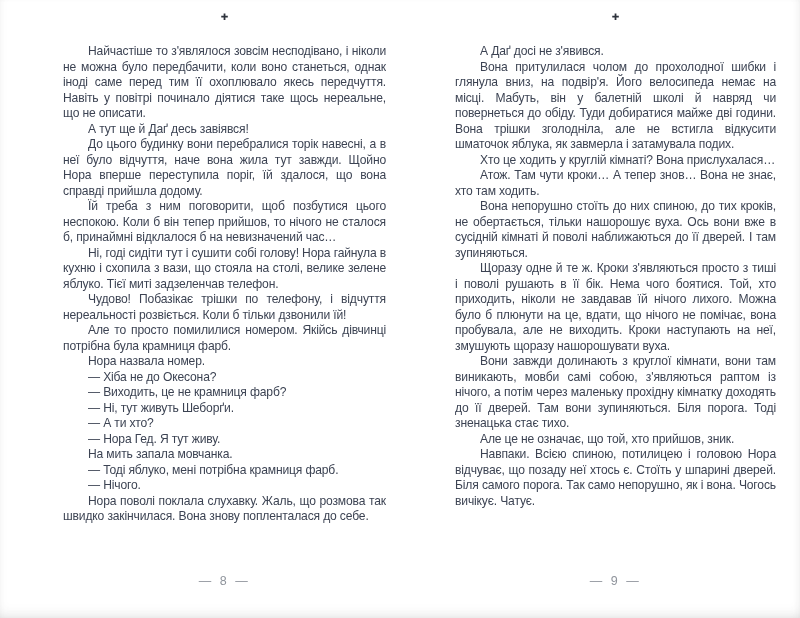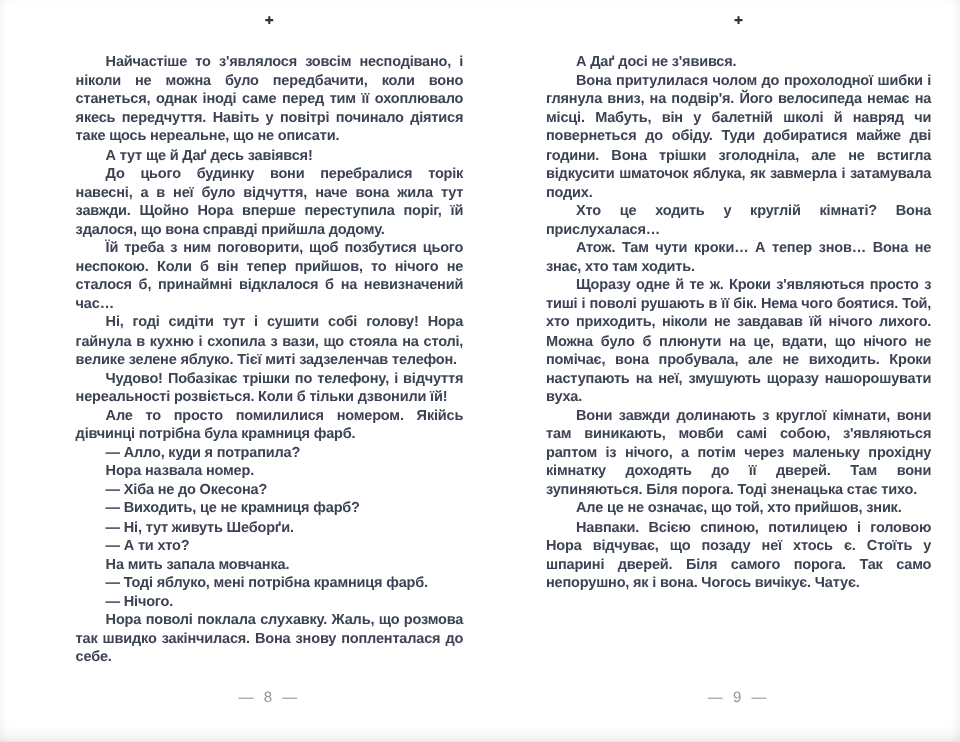--- a/index.html
+++ b/index.html
@@ -50,21 +50,20 @@
   .body-text {
     position: absolute;
     top: 44px;
     left: 0; right: 0;
     color: var(--text, #3c4353);
     font-size: 12.1px;
     line-height: 15.5px;
     letter-spacing: -0.15px;
     text-align: justify;
     hyphens: auto;
-    font-weight: bold;
     -webkit-hyphens: auto;
   }
   .body-text p {
     margin: 0;
     text-indent: 25px;
   }
   .folio {
     position: absolute;
     top: 574px;
     left: 0; right: 0;
@@ -82,41 +81,42 @@
   <div class="page left">
     <div class="ornament">✚</div>
     <div class="body-text">
         <p>Найчастіше то з'являлося зовсім несподівано, і ніколи не можна було передбачити, коли воно станеться, однак іноді саме перед тим її охоплювало якесь передчуття. Навіть у повітрі починало діятися таке щось нереальне, що не описати.</p>
         <p>А тут ще й Даґ десь завіявся!</p>
         <p>До цього будинку вони перебралися торік навесні, а в неї було відчуття, наче вона жила тут завжди. Щойно Нора вперше переступила поріг, їй здалося, що вона справді прийшла додому.</p>
         <p>Їй треба з ним поговорити, щоб позбутися цього неспокою. Коли б він тепер прийшов, то нічого не сталося б, принаймні відклалося б на невизначений час…</p>
         <p>Ні, годі сидіти тут і сушити собі голову! Нора гайнула в кухню і схопила з вази, що стояла на столі, велике зелене яблуко. Тієї миті задзеленчав телефон.</p>
         <p>Чудово! Побазікає трішки по телефону, і відчуття нереальності розвіється. Коли б тільки дзвонили їй!</p>
         <p>Але то просто помилилися номером. Якійсь дівчинці потрібна була крамниця фарб.</p>
-        <p>— Алло, куди я потрапила?</p>
         <p>Нора назвала номер.</p>
         <p>— Хіба не до Окесона?</p>
         <p>— Виходить, це не крамниця фарб?</p>
         <p>— Ні, тут живуть Шеборґи.</p>
         <p>— А ти хто?</p>
+        <p>— Нора Гед. Я тут живу.</p>
         <p>На мить запала мовчанка.</p>
         <p>— Тоді яблуко, мені потрібна крамниця фарб.</p>
         <p>— Нічого.</p>
         <p>Нора поволі поклала слухавку. Жаль, що розмова так швидко закінчилася. Вона знову попленталася до себе.</p>
       </div>
     <div class="folio">— 8 —</div>
   </div>
 
   <div class="page right">
     <div class="ornament">✚</div>
     <div class="body-text">
         <p>А Даґ досі не з'явився.</p>
         <p>Вона притулилася чолом до прохолодної шибки і глянула вниз, на подвір'я. Його велосипеда немає на місці. Мабуть, він у балетній школі й навряд чи повернеться до обіду. Туди добиратися майже дві години. Вона трішки зголодніла, але не встигла відкусити шматочок яблука, як завмерла і затамувала подих.</p>
         <p>Хто це ходить у круглій кімнаті? Вона прислухалася…</p>
         <p>Атож. Там чути кроки… А тепер знов… Вона не знає, хто там ходить.</p>
+        <p>Вона непорушно стоїть до них спиною, до тих кроків, не обертається, тільки нашорошує вуха. Ось вони вже в сусідній кімнаті й поволі наближаються до її дверей. І там зупиняються.</p>
         <p>Щоразу одне й те ж. Кроки з'являються просто з тиші і поволі рушають в її бік. Нема чого боятися. Той, хто приходить, ніколи не завдавав їй нічого лихого. Можна було б плюнути на це, вдати, що нічого не помічає, вона пробувала, але не виходить. Кроки наступають на неї, змушують щоразу нашорошувати вуха.</p>
         <p>Вони завжди долинають з круглої кімнати, вони там виникають, мовби самі собою, з'являються раптом із нічого, а потім через маленьку прохідну кімнатку доходять до її дверей. Там вони зупиняються. Біля порога. Тоді зненацька стає тихо.</p>
         <p>Але це не означає, що той, хто прийшов, зник.</p>
         <p>Навпаки. Всією спиною, потилицею і головою Нора відчуває, що позаду неї хтось є. Стоїть у шпарині дверей. Біля самого порога. Так само непорушно, як і вона. Чогось вичікує. Чатує.</p>
       </div>
     <div class="folio">— 9 —</div>
   </div>
 
 </div>
 

